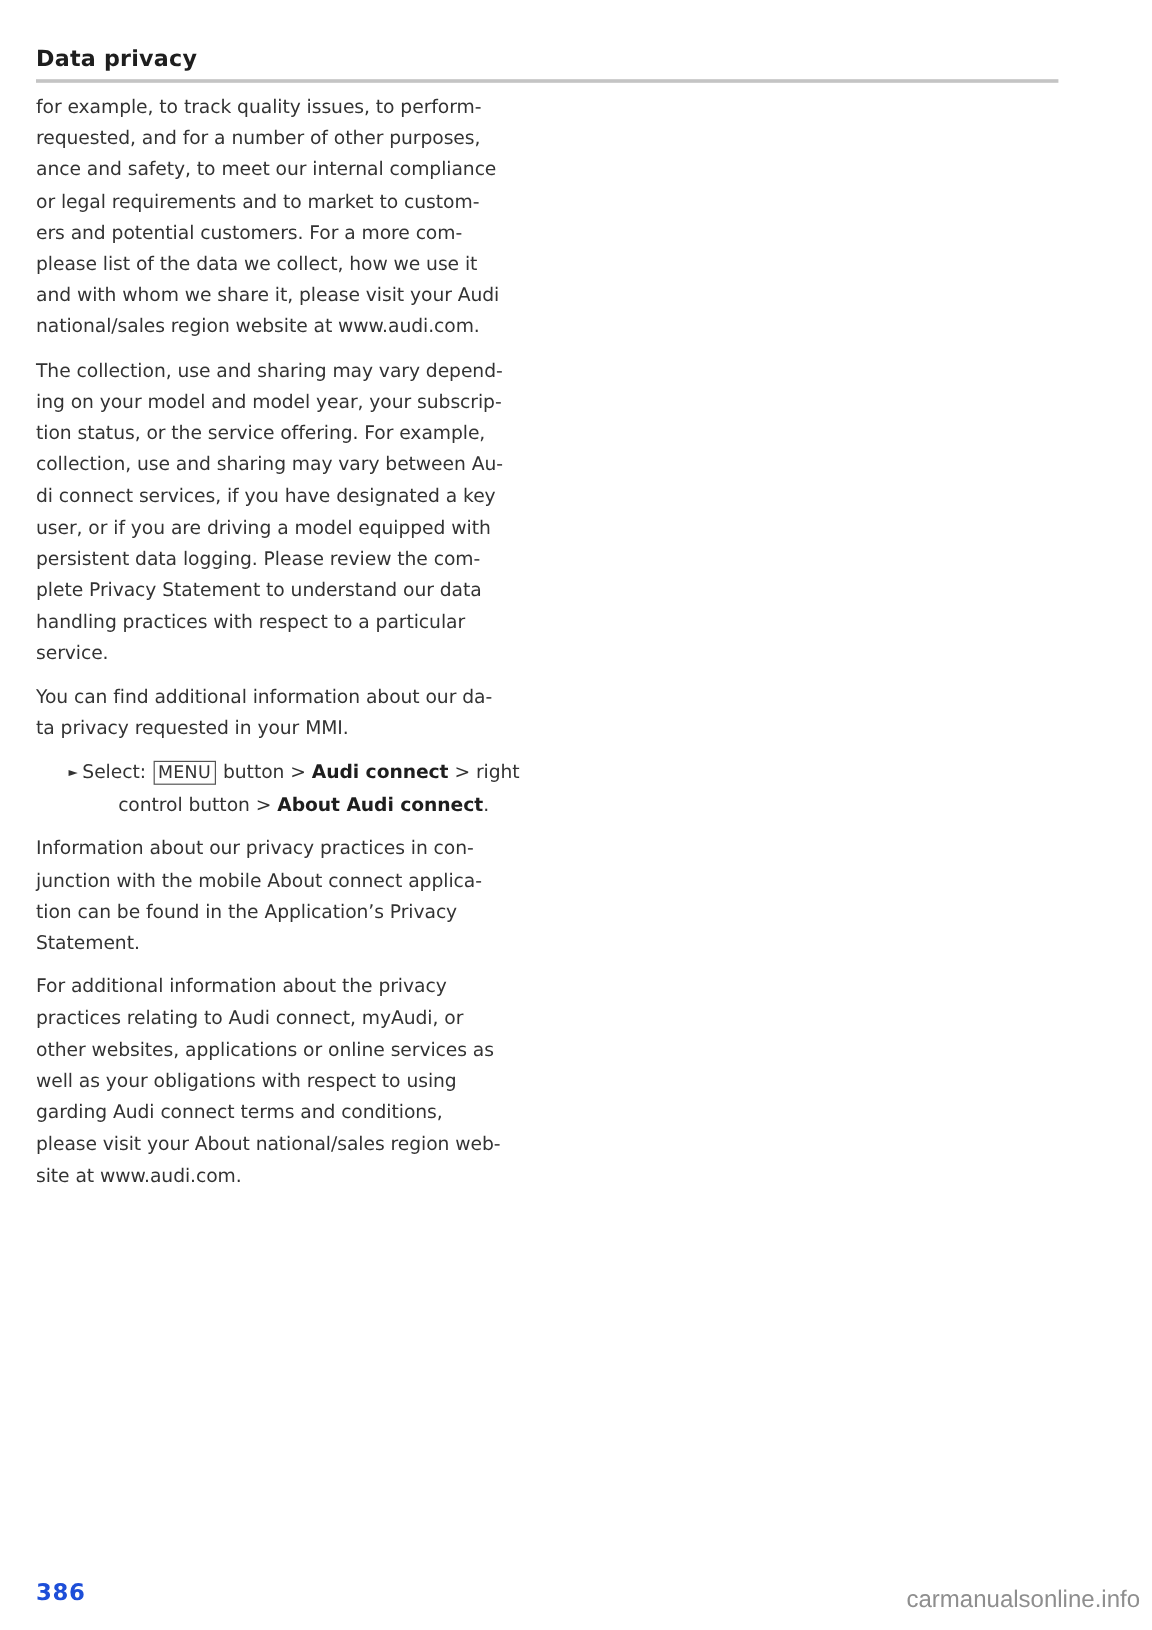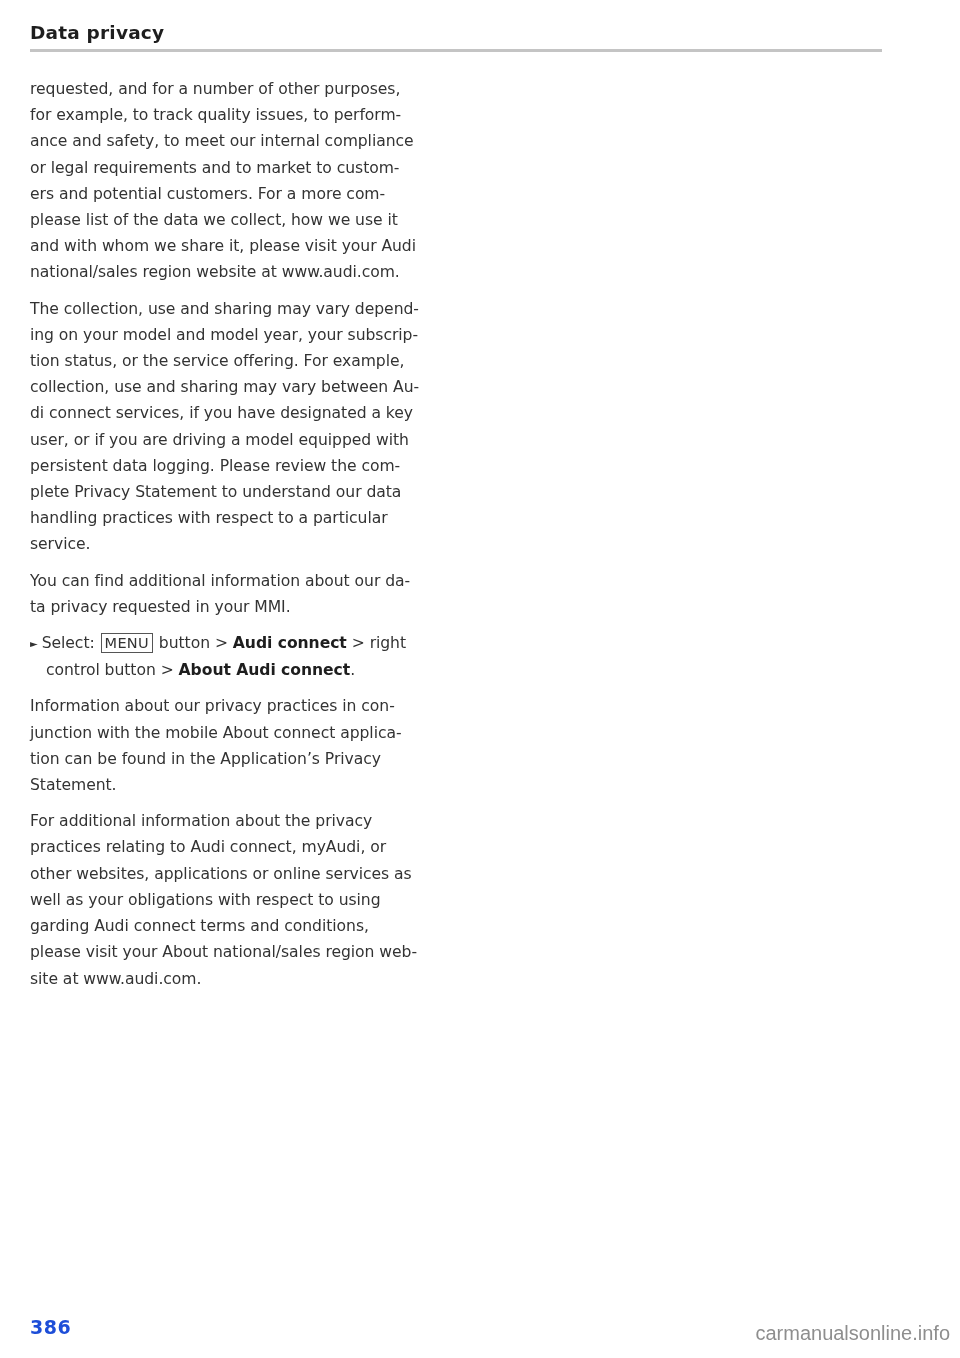--- a/index.html
+++ b/index.html
@@ -11,21 +11,21 @@
       width: 960px;
       height: 1358px;
       position: relative;
       overflow: hidden;
       font-family: "DejaVu Sans", sans-serif;
       color: #2a2a2a;
     }
     .header {
       position: absolute;
       left: 30px;
-      top: 20px;
+      top: 37px;
       width: 852px;
     }
     .header-title {
       font-family: "DejaVu Sans", sans-serif;
       font-weight: bold;
       font-size: 18.5px;
       letter-spacing: 0.2px;
       color: #1e1e1e;
       line-height: 26px;
     }
@@ -47,20 +47,21 @@
     }
     .column p {
       margin: 0 0 10px 0;
     }
     .line {
       display: block;
       white-space: nowrap;
     }
     .step {
       margin: 0 0 10px 0;
+      text-align: center;
     }
     .step .line.indent {
       padding-left: 16px;
     }
     .arrow {
       display: inline-block;
       font-size: 10px;
       margin-right: 4px;
       vertical-align: 1px;
       color: #333;
@@ -102,22 +103,22 @@
 </head>
 <body>
 
 <div class="header">
   <div class="header-title">Data privacy</div>
   <div class="header-rule"></div>
 </div>
 
 <div class="column">
   <p>
+    <span class="line">for example, to track quality issues, to perform-</span>
     <span class="line">requested, and for a number of other purposes,</span>
-    <span class="line">for example, to track quality issues, to perform-</span>
     <span class="line">ance and safety, to meet our internal compliance</span>
     <span class="line">or legal requirements and to market to custom-</span>
     <span class="line">ers and potential customers. For a more com-</span>
     <span class="line">please list of the data we collect, how we use it</span>
     <span class="line">and with whom we share it, please visit your Audi</span>
     <span class="line">national/sales region website at www.audi.com.</span>
   </p>
 
   <p>
     <span class="line">The collection, use and sharing may vary depend-</span>

